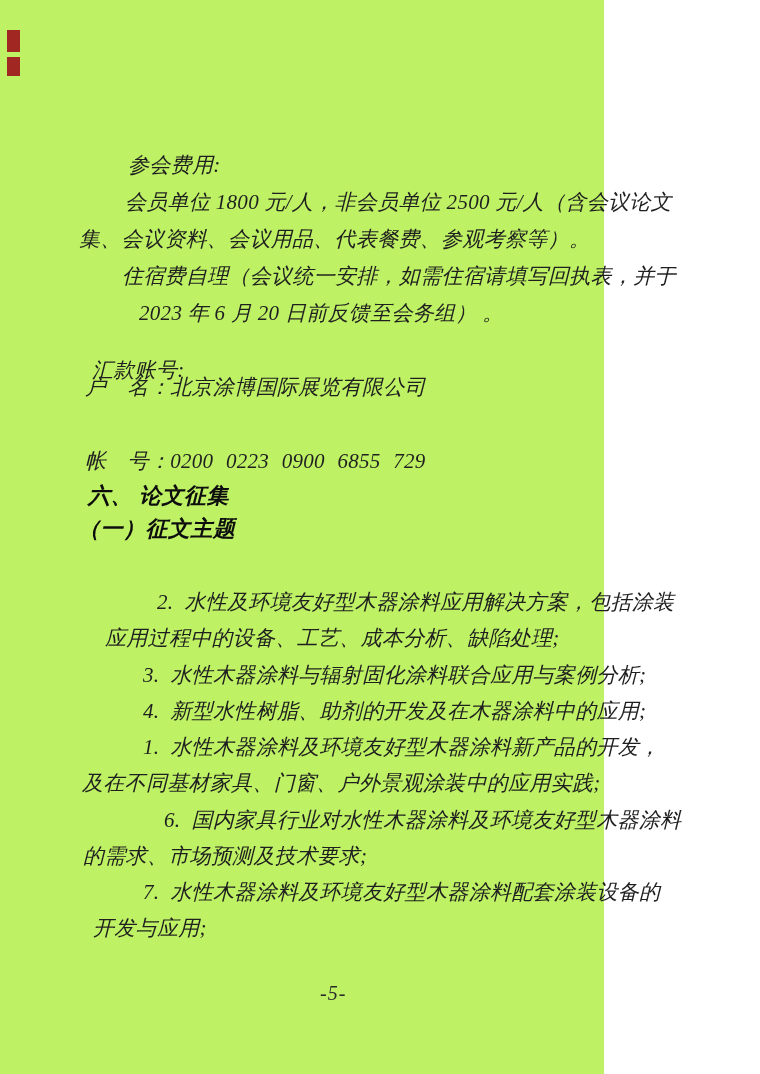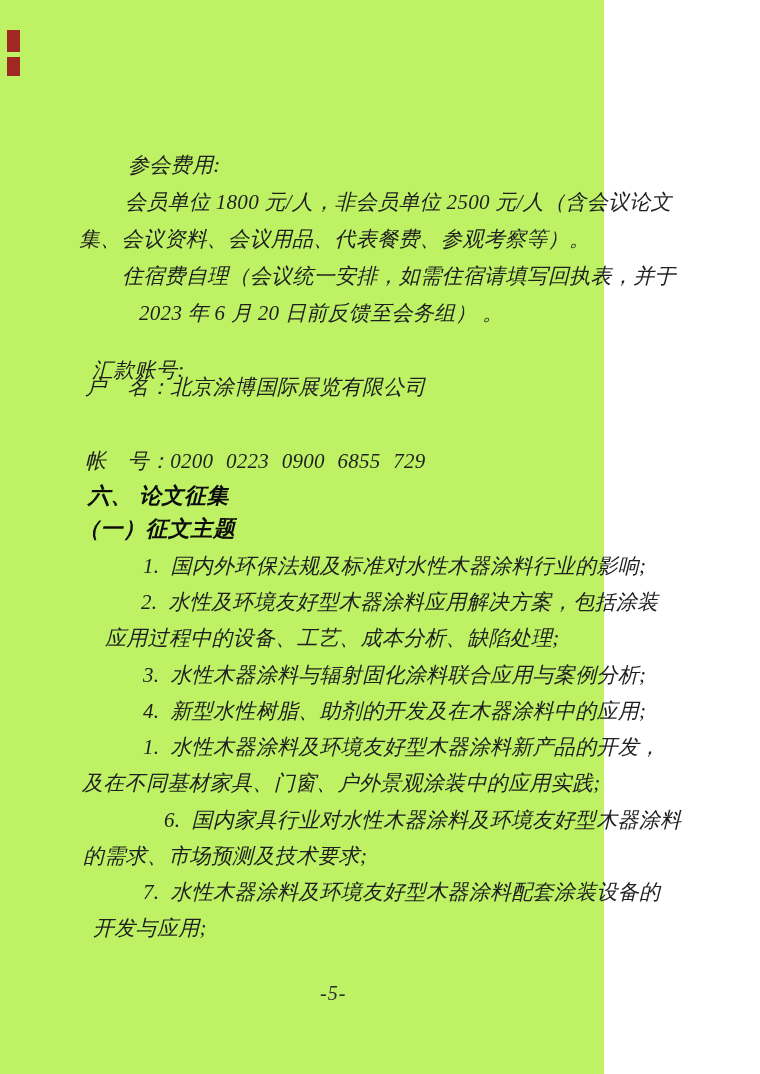--- a/index.html
+++ b/index.html
@@ -40,21 +40,21 @@
   .p-fee-2   {left:79px; top:227px;}
   .p-lodg-1  {left:122px;top:264px;}
   .p-lodg-2  {left:133px;top:301px;margin-left:6px;}
   .p-remit-h {left:92px; top:338px;margin-top:20px;}
   .p-acct-1  {left:85px; top:375px;}
   .p-acct-2  {left:85px; top:412px;}
   .p-acct-3  {left:85px; top:449px;}
   .p-sec-t   {left:88px; top:484px;}
   .p-sec-s   {left:78px; top:517px;}
   .p-t1      {left:143px;top:554px;}
-  .p-t2a     {left:141px;top:590px;text-align:right;}
+  .p-t2a     {left:157px;top:590px;text-align:right;}
   .p-t2b     {left:105px;top:626px;}
   .p-t3      {left:143px;top:663px;}
   .p-t4      {left:143px;top:699px;}
   .p-t5a     {left:143px;top:735px;}
   .p-t5b     {left:82px; top:771px;}
   .p-t6a     {left:143px;top:808px;margin-left:21px;}
   .p-t6b     {left:83px; top:844px;}
   .p-t7a     {left:143px;top:880px;}
   .p-t7b     {left:85px; top:916px;margin-left:8px;}
 </style>
@@ -73,21 +73,20 @@
   <div class="line p-lodg-2">2023 年 6 月 20 日前反馈至会务组） 。</div>
 
   <div class="line p-remit-h">汇款账号:</div>
 
   <div class="line p-acct-1"><span>户　名：</span><span>北京涂博国际展览有限公司</span></div>
   <div class="line p-acct-3"><span>帐　号：</span><span class="wide-nums">0200 0223 0900 6855 729</span></div>
 
   <div class="line bold p-sec-t">六、 论文征集</div>
   <div class="line bold p-sec-s">（一）征文主题</div>
 
-  <div class="line p-t1">1.  国内外环保法规及标准对水性木器涂料行业的影响;</div>
   <div class="line p-t2a">2.  水性及环境友好型木器涂料应用解决方案，包括涂装</div>
   <div class="line p-t2b">应用过程中的设备、工艺、成本分析、缺陷处理;</div>
   <div class="line p-t3">3.  水性木器涂料与辐射固化涂料联合应用与案例分析;</div>
   <div class="line p-t4">4.  新型水性树脂、助剂的开发及在木器涂料中的应用;</div>
   <div class="line p-t5a">1.  水性木器涂料及环境友好型木器涂料新产品的开发，</div>
   <div class="line p-t5b">及在不同基材家具、门窗、户外景观涂装中的应用实践;</div>
   <div class="line p-t6a">6.  国内家具行业对水性木器涂料及环境友好型木器涂料</div>
   <div class="line p-t6b">的需求、市场预测及技术要求;</div>
   <div class="line p-t7a">7.  水性木器涂料及环境友好型木器涂料配套涂装设备的</div>
   <div class="line p-t7b">开发与应用;</div>

